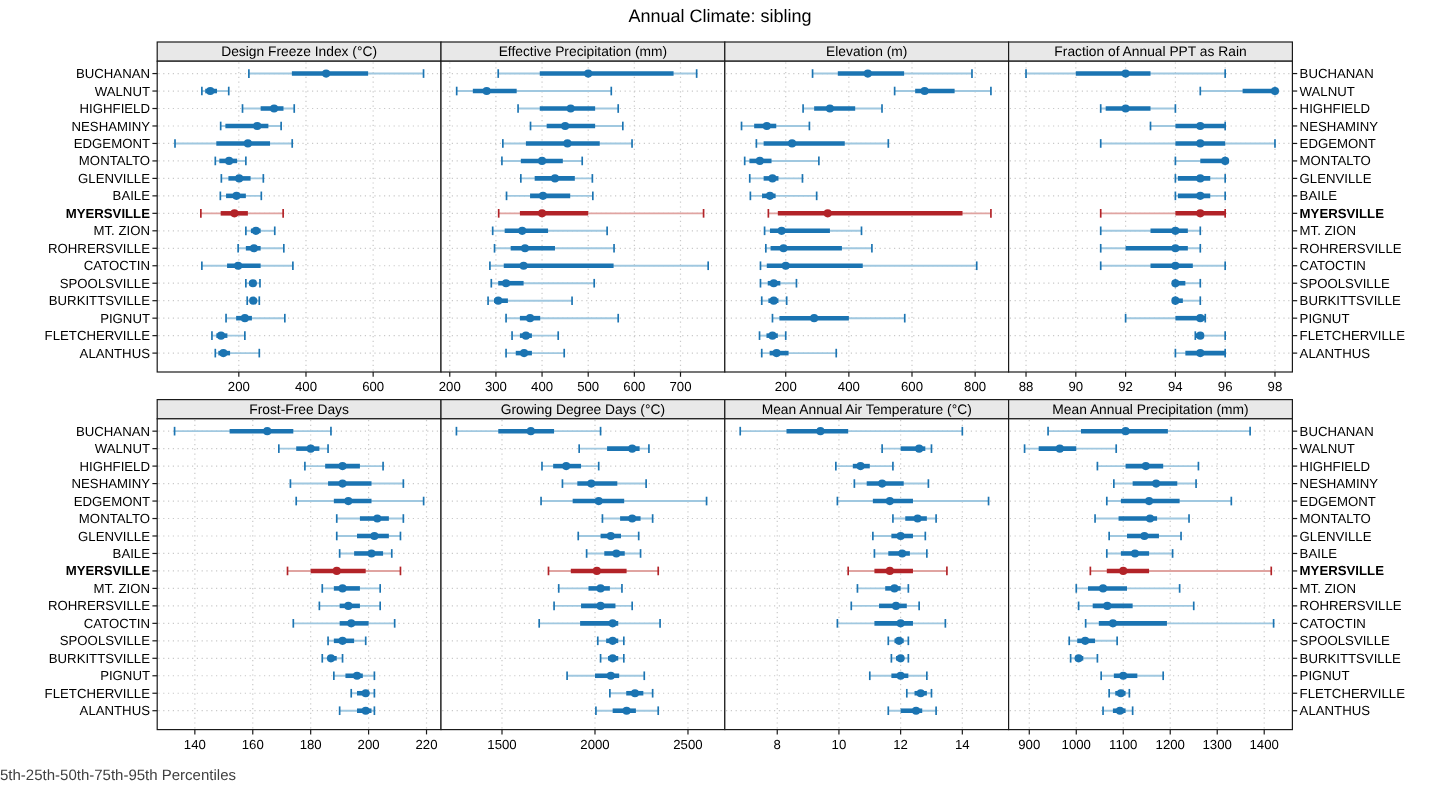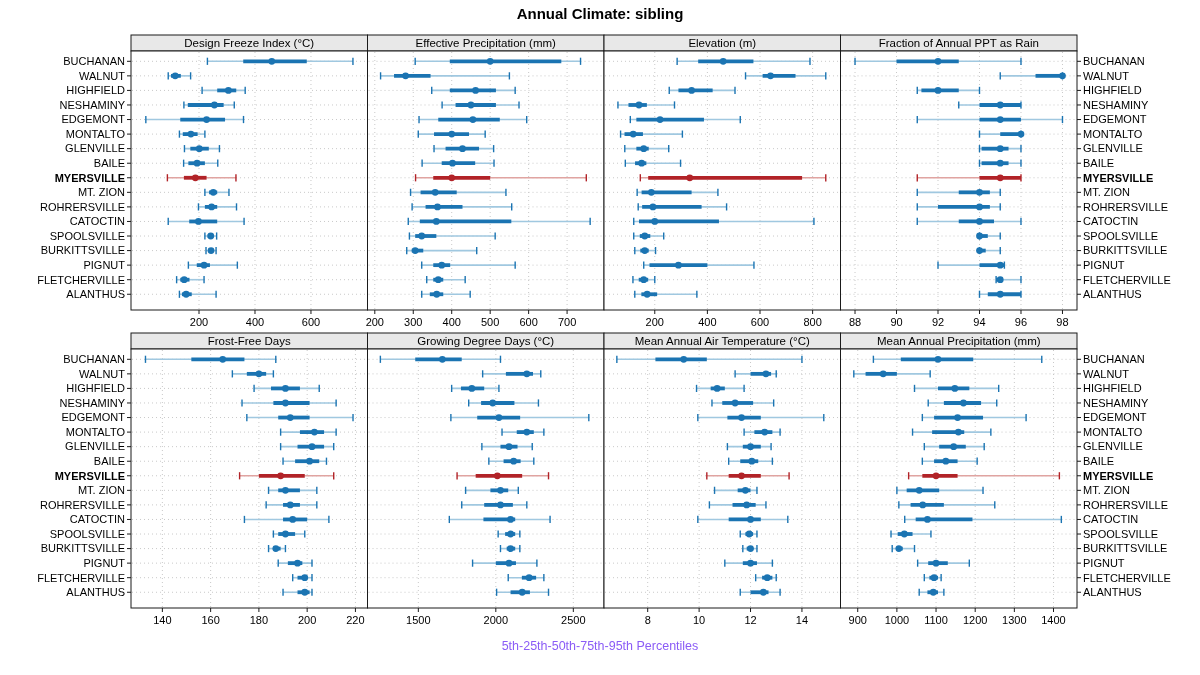--- a/index.html
+++ b/index.html
@@ -1,21 +1,21 @@
 <!DOCTYPE html>
 <html><head>
 <meta charset="utf-8">
 <style>
   html,body{margin:0;padding:0;background:#ffffff;}
   .fig{position:relative;width:1200px;height:675px;background:#ffffff;
        font-family:"Liberation Sans",sans-serif;overflow:hidden;}
   .chart-title{position:absolute;top:5px;left:0;width:1200px;text-align:center;
-       font-size:15px;font-weight:bold;color:#000;}
-  .footer-caption{position:absolute;top:639px;left:0;width:1200px;text-align:center;
-       font-size:12.5px;color:#8b5cf6;}
+       font-size:15px;font-weight:normal;color:#000;}
+  .footer-caption{position:absolute;top:639px;left:0;width:1200px;
+       font-size:12.5px;color:#404040;}
   svg text{font-family:"Liberation Sans",sans-serif;}
 </style>
 </head>
 <body>
 
 <div class="fig">
   <div class="chart-title">Annual Climate: sibling</div>
   <svg id="chart" width="1200" height="675" viewBox="0 0 1200 675">
       <g>
         <rect x="131" y="35" width="236.5" height="16" fill="#e8e8e8" stroke="#1a1a1a" stroke-width="1"></rect>

